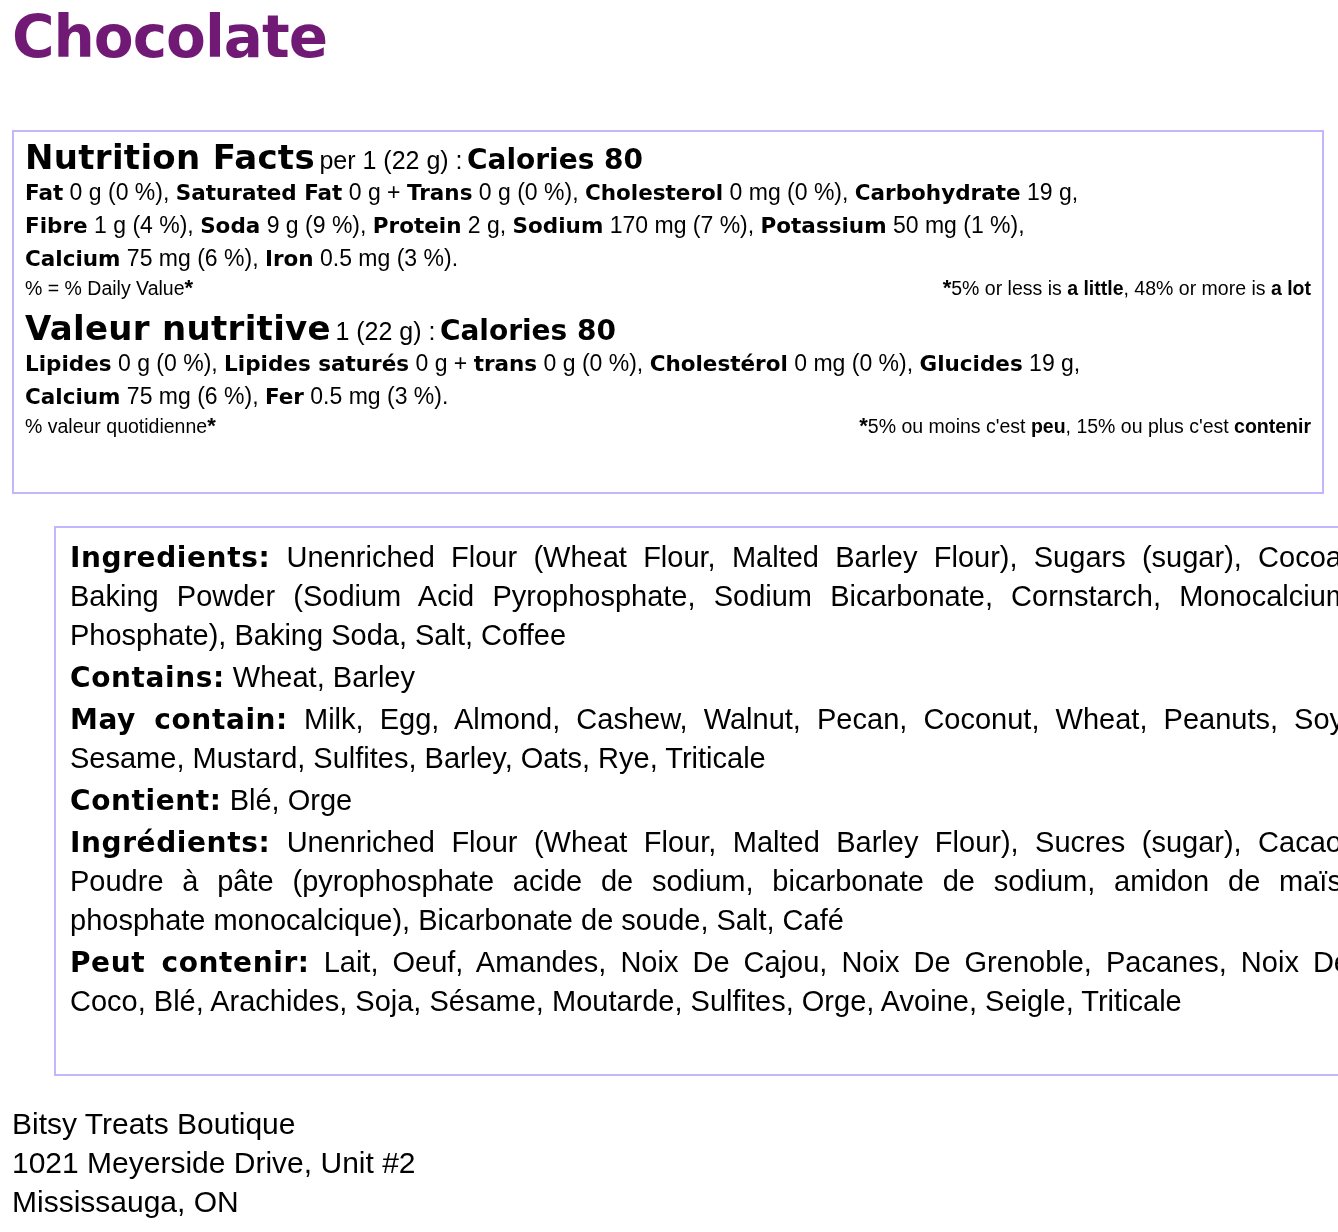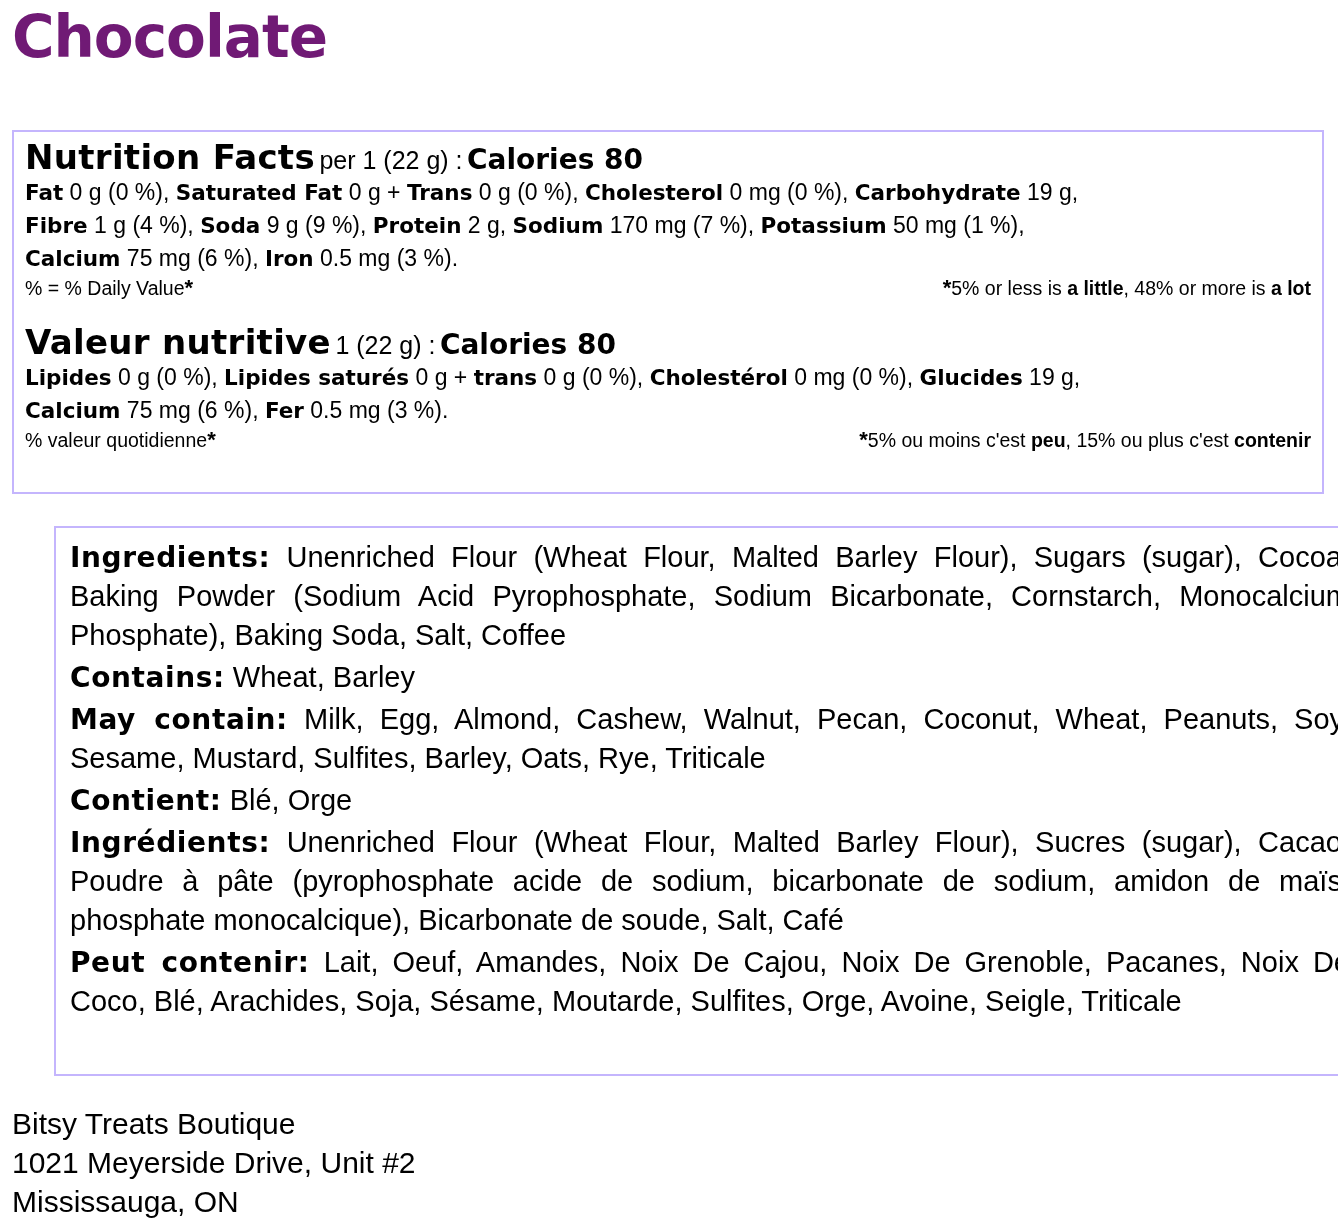--- a/index.html
+++ b/index.html
@@ -22,21 +22,21 @@
     .nf-inner { position: absolute; left: 11px; right: 11px; top: 0; }
     .nf-head { height: 44px; line-height: 50px; white-space: nowrap; }
     .nf-head .big { font-family: "DejaVu Sans", sans-serif; font-weight: bold; font-size: 34px; letter-spacing: 0.3px; }
     .nf-head .per { font-size: 25px; }
     .nf-head .cal { font-family: "DejaVu Sans", sans-serif; font-weight: bold; font-size: 28px; }
     .nf-line { font-size: 23px; line-height: 33px; white-space: nowrap; }
     .nf-line b { font-family: "DejaVu Sans", sans-serif; font-weight: bold; font-size: 21.5px; }
     .dv-row { display: flex; justify-content: space-between; font-size: 19.5px; line-height: 26px; white-space: nowrap; }
     .dv-row b { font-weight: bold; }
     .star { font-weight: bold; font-size: 22px; }
-    .fr-section { margin-top: 16px; }
+    .fr-section { margin-top: 2px; }
 
     .ing-inner { position: absolute; left: 14px; right: 14px; top: 10px; }
     .ing-p { margin: 0 0 3px 0; font-size: 29px; line-height: 39px; text-align: justify; }
     .ing-p .label { font-family: "DejaVu Sans", sans-serif; font-weight: bold; font-size: 28px; letter-spacing: 0.6px; }
     .ing-p.last-line-left { text-align-last: left; }
 
     .address {
       position: absolute; left: 12px; top: 1104px;
       font-size: 30px; line-height: 39px;
     }

